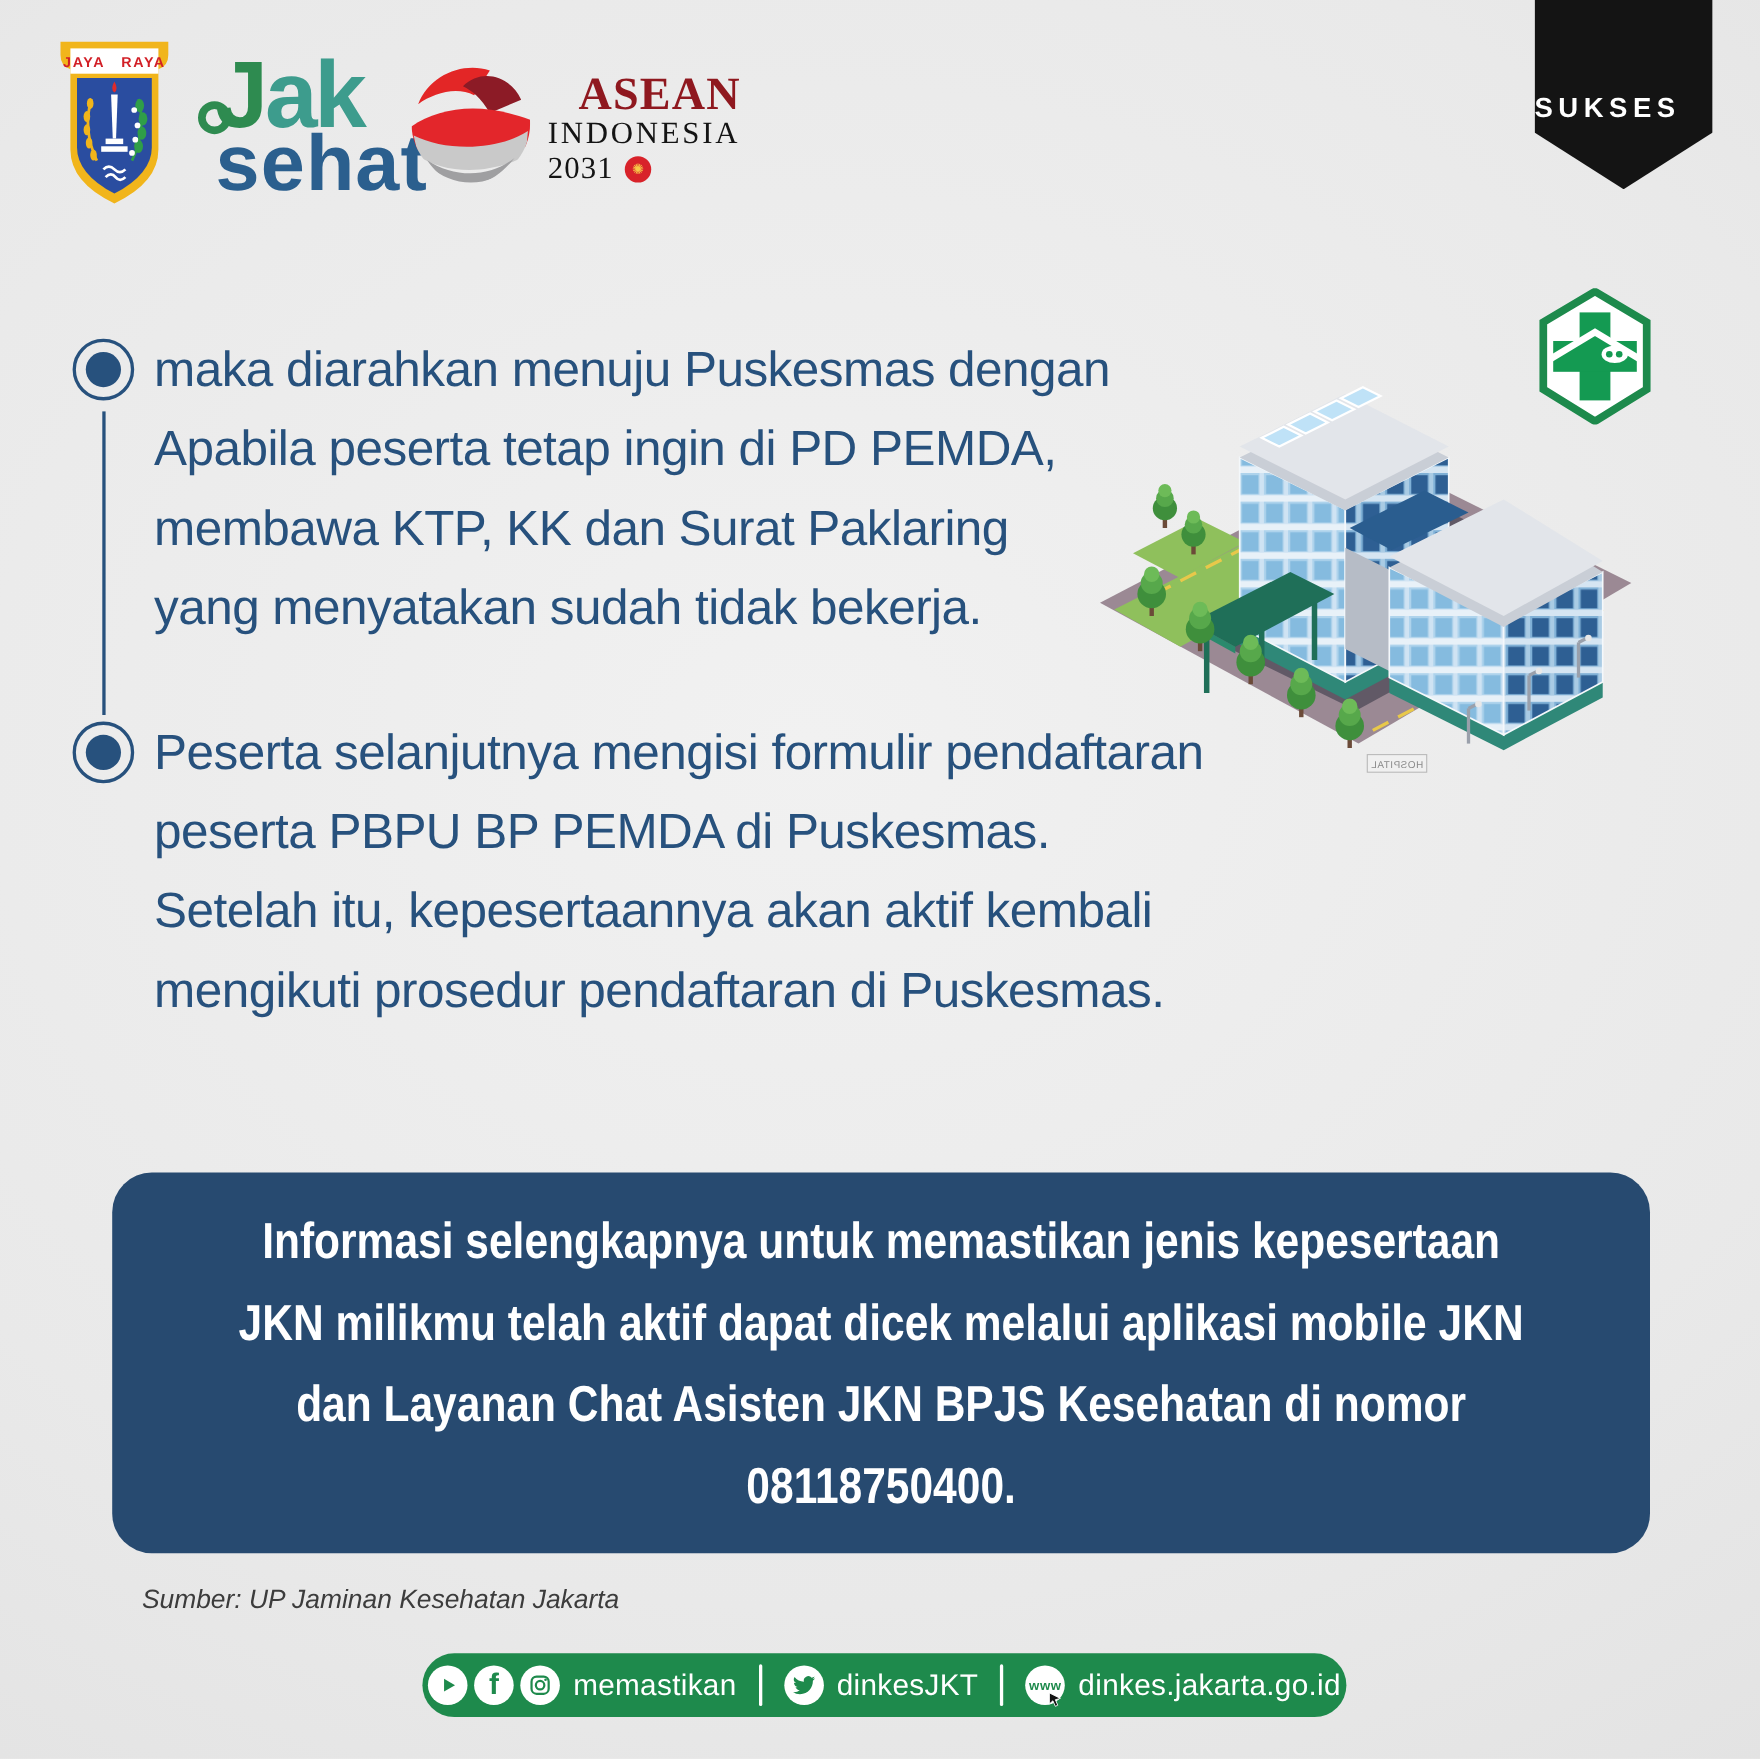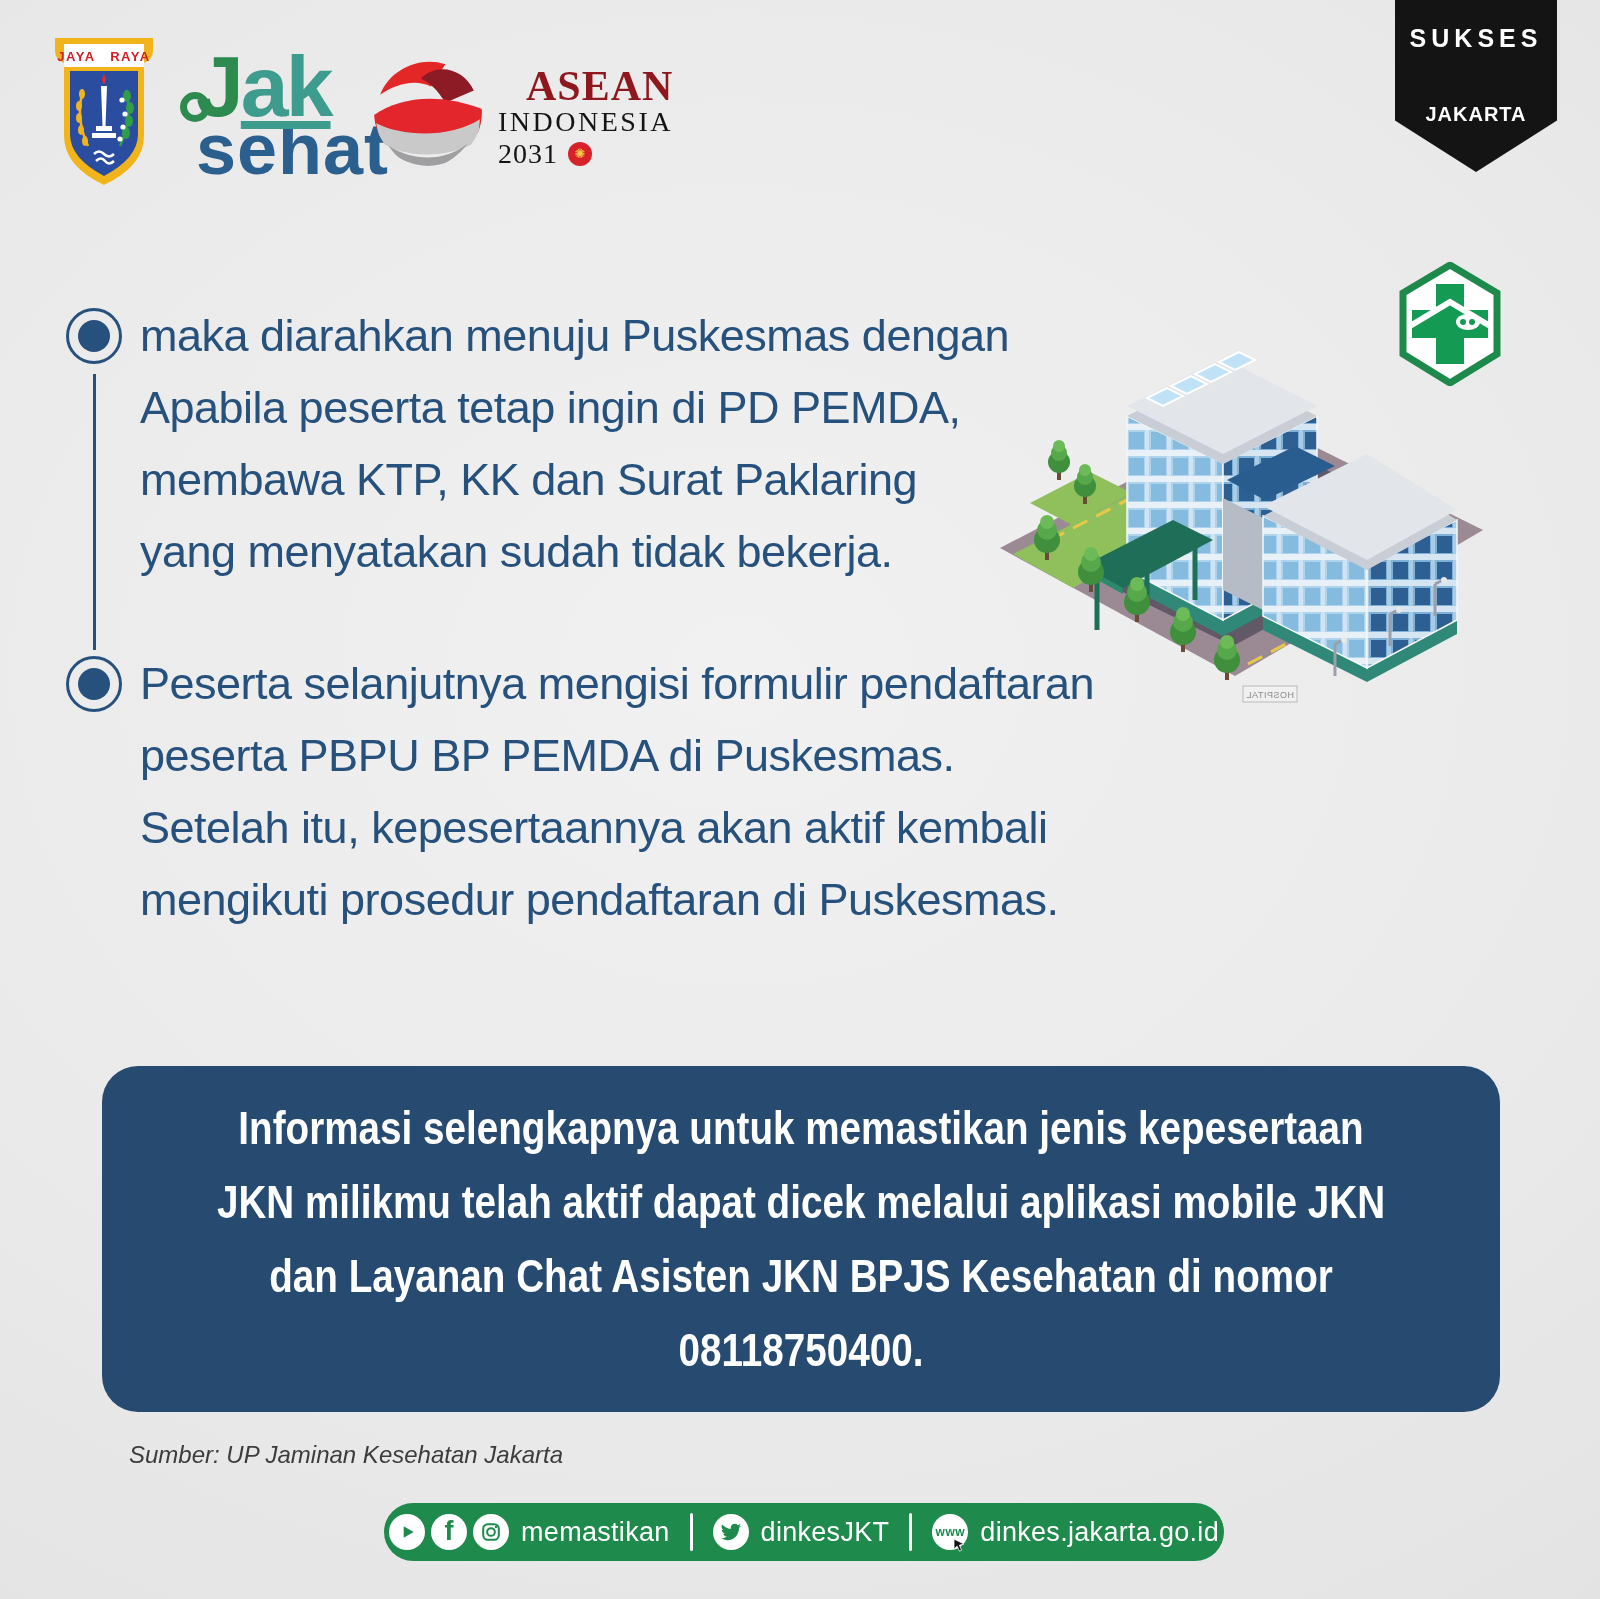--- a/index.html
+++ b/index.html
@@ -5,35 +5,35 @@
   html,body{margin:0;padding:0;}
   .canvas{
     position:relative;width:1600px;height:1599px;overflow:hidden;
     background:radial-gradient(120% 95% at 46% 42%, #f1f1f1 0%, #e9e9e9 52%, #dddddd 100%);
     font-family:"Liberation Sans", sans-serif;
   }
   
   .emblem{position:absolute;left:50px;top:34px;width:108px;height:154px;}
   .jaksehat{position:absolute;left:196px;top:46px;width:190px;height:140px;}
   .jak{font-size:86px;font-weight:700;letter-spacing:-3px;line-height:80px;position:relative;}
-  .jak .j{color:#2e8b50;} .jak .ak{color:#3d9c8d;text-decoration:underline;}
+  .jak .j{color:#2e8b50;} .jak .ak{color:#3d9c8d;}
   .jak-curl{position:absolute;left:-16px;top:46px;width:16px;height:16px;border:7px solid #2e8b50;border-radius:50%;}
   .sehat{font-size:72px;font-weight:700;color:#2b5f8e;letter-spacing:1px;line-height:54px;margin-top:-4px;}
   .asean{position:absolute;left:372px;top:56px;display:flex;align-items:flex-start;}
   .asean-sphere{width:112px;height:112px;}
   .asean-text{margin-left:14px;margin-top:10px;font-family:"Liberation Serif", serif;}
   .asean-title{font-size:42px;font-weight:700;color:#8f181f;letter-spacing:1px;line-height:40px;margin-left:28px;}
   .asean-country{font-size:28px;color:#141414;letter-spacing:2.5px;line-height:32px;}
   .asean-yearrow{display:flex;align-items:center;gap:10px;line-height:32px;}
   .asean-year{font-size:28px;color:#141414;letter-spacing:1px;}
   .asean-badge{width:24px;height:24px;border-radius:50%;background:#d8222a;color:#f7c948;
     display:flex;align-items:center;justify-content:center;font-size:13px;}
   .ribbon{position:absolute;left:1395px;top:0;width:162px;height:172px;background:#141414;
     clip-path:polygon(0 0,100% 0,100% 70%,50% 100%,0 70%);
-    display:flex;flex-direction:column;align-items:center;padding-top:24px;box-sizing:border-box;gap:47px;}
+    display:flex;flex-direction:row;align-items:center;padding-top:24px;box-sizing:border-box;gap:47px;}
   .ribbon div{color:#fff;font-weight:700;text-align:center;}
   .rb1{font-size:25px;letter-spacing:5px;line-height:29px;}
   .rb2{font-size:20px;letter-spacing:1px;line-height:29px;}
   .rb3{font-size:20px;letter-spacing:6px;line-height:25px;}
   .rb4{font-size:23px;letter-spacing:0.5px;line-height:27px;}
   
   .bullet{position:absolute;width:56px;height:56px;border:3px solid #27517d;border-radius:50%;box-sizing:border-box;}
   .bullet::after{content:"";position:absolute;left:50%;top:50%;transform:translate(-50%,-50%);
     width:32px;height:32px;border-radius:50%;background:#27517d;}
   .b1{left:66px;top:308px;} .b2{left:66px;top:656px;}

